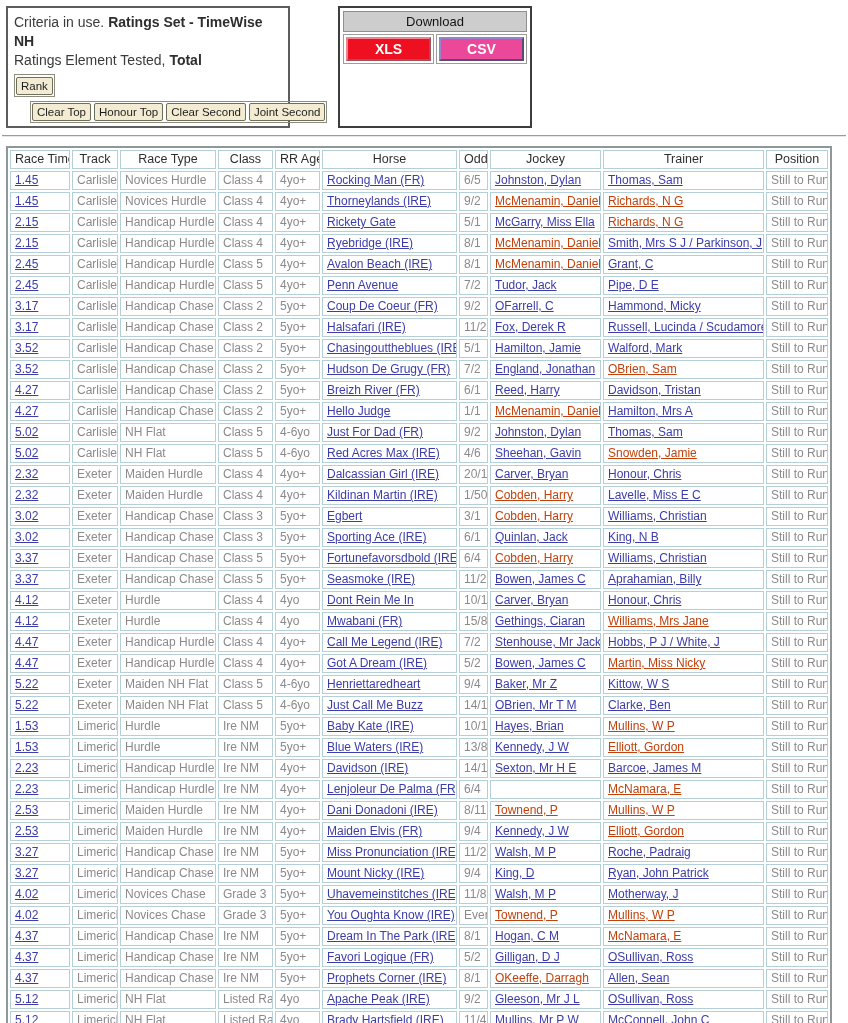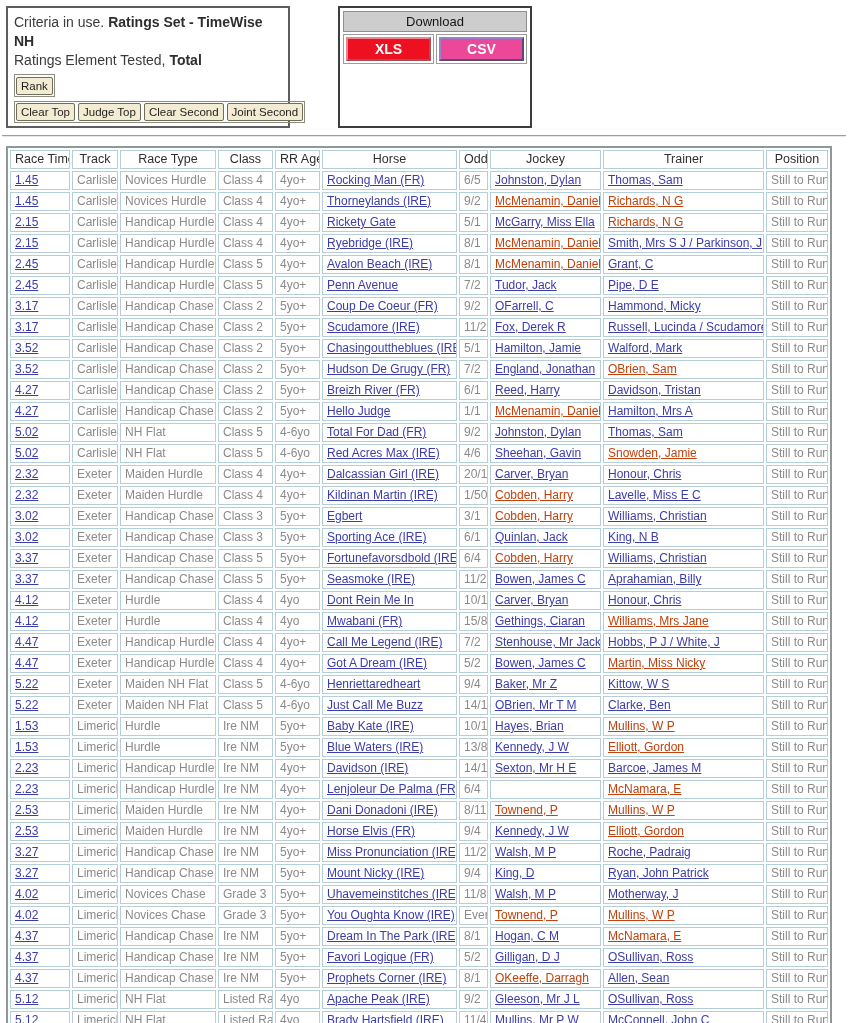--- a/index.html
+++ b/index.html
@@ -18,21 +18,21 @@
     position: relative;
   }
   .criteria-text { font-size: 14px; line-height: 19px; color: #3b3b3b; }
   .criteria-text b { font-weight: bold; color: #2e2e2e; }
   .rank-wrap {
     display: inline-block; border: 1px solid #8d8d7f; padding: 1px;
     position: absolute; left: 6px; top: 66px;
   }
   .btn-strip {
     display: inline-flex; gap: 3px; border: 1px solid #8d8d7f; padding: 1px;
-    position: absolute; left: 6px; bottom: 3px; white-space: nowrap;
+    position: absolute; left: 22px; bottom: 3px; white-space: nowrap;
   }
   .beige-btn {
     background: #f3ecd2; border: 1px solid #6e6e5c; border-radius: 2px;
     font-family: "Liberation Sans", sans-serif;
     font-size: 11.5px; color: #1e1e1e; padding: 2px 4px; cursor: pointer;
   }
   .download-box {
     width: 194px; height: 122px; margin-left: 2px;
     border: 2px solid #3d3d3d; padding: 2px;
   }
@@ -81,21 +81,21 @@
 <body>
 
 <div class="top-section">
   <div class="criteria-box">
     <div class="criteria-text"><span>Criteria in use. </span><b>Ratings Set - TimeWise NH</b><br><span>Ratings Element Tested, </span><b>Total</b></div>
     <div class="rank-wrap">
       <button class="beige-btn">Rank</button>
     </div>
     <div class="btn-strip">
       <button class="beige-btn">Clear Top</button>
-      <button class="beige-btn">Judge Top</button>
+      <button class="beige-btn">Honour Top</button>
       <button class="beige-btn">Clear Second</button>
       <button class="beige-btn">Joint Second</button>
     </div>
   </div>
   <div class="download-box">
     <div class="download-header">Download</div>
     <div class="download-buttons">
       <div class="download-cell">
         <button class="dl-btn xls-btn">XLS</button>
       </div>
@@ -219,21 +219,21 @@
     <td><span class="link">OFarrell, C</span></td>
     <td><span class="link">Hammond, Micky</span></td>
     <td>Still to Run</td>
   </tr>
       <tr>
     <td><span class="link">3.17</span></td>
     <td>Carlisle</td>
     <td>Handicap Chase</td>
     <td>Class 2</td>
     <td>5yo+</td>
-    <td><span class="link">Scudamore (IRE)</span></td>
+    <td><span class="link">Halsafari (IRE)</span></td>
     <td>11/2</td>
     <td><span class="link">Fox, Derek R</span></td>
     <td><span class="link">Russell, Lucinda / Scudamore, M</span></td>
     <td>Still to Run</td>
   </tr>
       <tr>
     <td><span class="link">3.52</span></td>
     <td>Carlisle</td>
     <td>Handicap Chase</td>
     <td>Class 2</td>
@@ -279,21 +279,21 @@
     <td><span class="link visited">McMenamin, Daniel</span></td>
     <td><span class="link">Hamilton, Mrs A</span></td>
     <td>Still to Run</td>
   </tr>
       <tr>
     <td><span class="link">5.02</span></td>
     <td>Carlisle</td>
     <td>NH Flat</td>
     <td>Class 5</td>
     <td>4-6yo</td>
-    <td><span class="link">Total For Dad (FR)</span></td>
+    <td><span class="link">Just For Dad (FR)</span></td>
     <td>9/2</td>
     <td><span class="link">Johnston, Dylan</span></td>
     <td><span class="link">Thomas, Sam</span></td>
     <td>Still to Run</td>
   </tr>
       <tr>
     <td><span class="link">5.02</span></td>
     <td>Carlisle</td>
     <td>NH Flat</td>
     <td>Class 5</td>
@@ -507,21 +507,21 @@
     <td><span class="link visited">Townend, P</span></td>
     <td><span class="link visited">Mullins, W P</span></td>
     <td>Still to Run</td>
   </tr>
       <tr>
     <td><span class="link">2.53</span></td>
     <td>Limerick</td>
     <td>Maiden Hurdle</td>
     <td>Ire NM</td>
     <td>4yo+</td>
-    <td><span class="link">Horse Elvis (FR)</span></td>
+    <td><span class="link">Maiden Elvis (FR)</span></td>
     <td>9/4</td>
     <td><span class="link">Kennedy, J W</span></td>
     <td><span class="link visited">Elliott, Gordon</span></td>
     <td>Still to Run</td>
   </tr>
       <tr>
     <td><span class="link">3.27</span></td>
     <td>Limerick</td>
     <td>Handicap Chase</td>
     <td>Ire NM</td>

